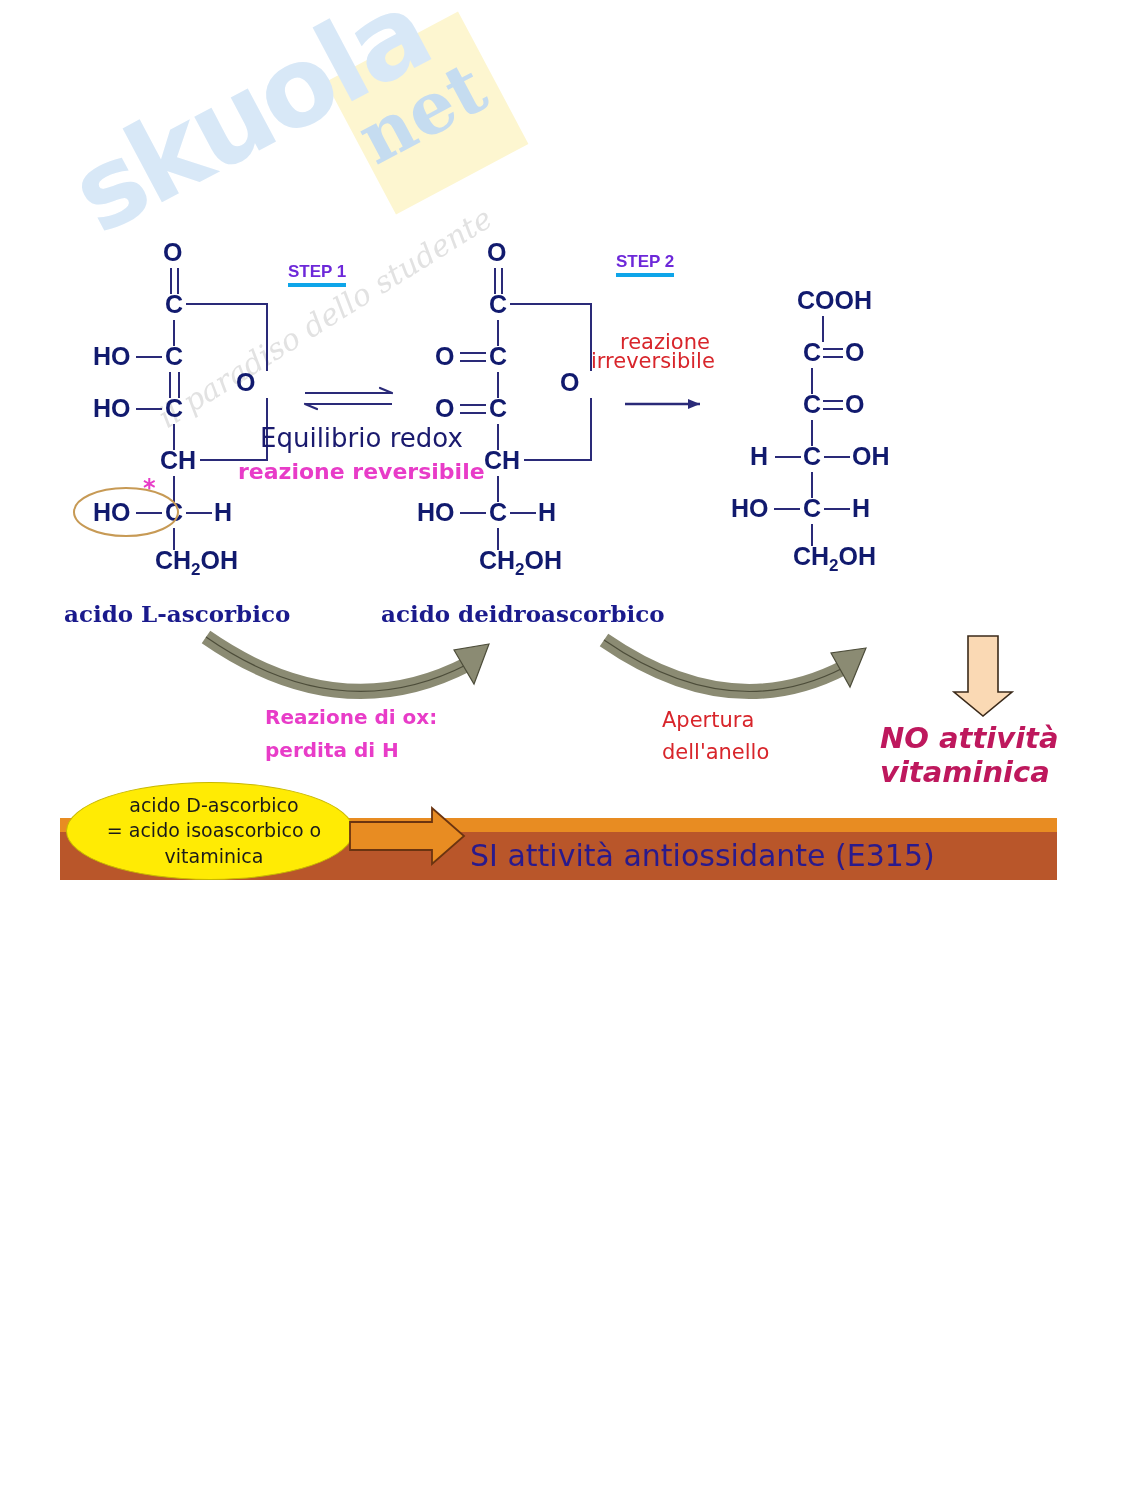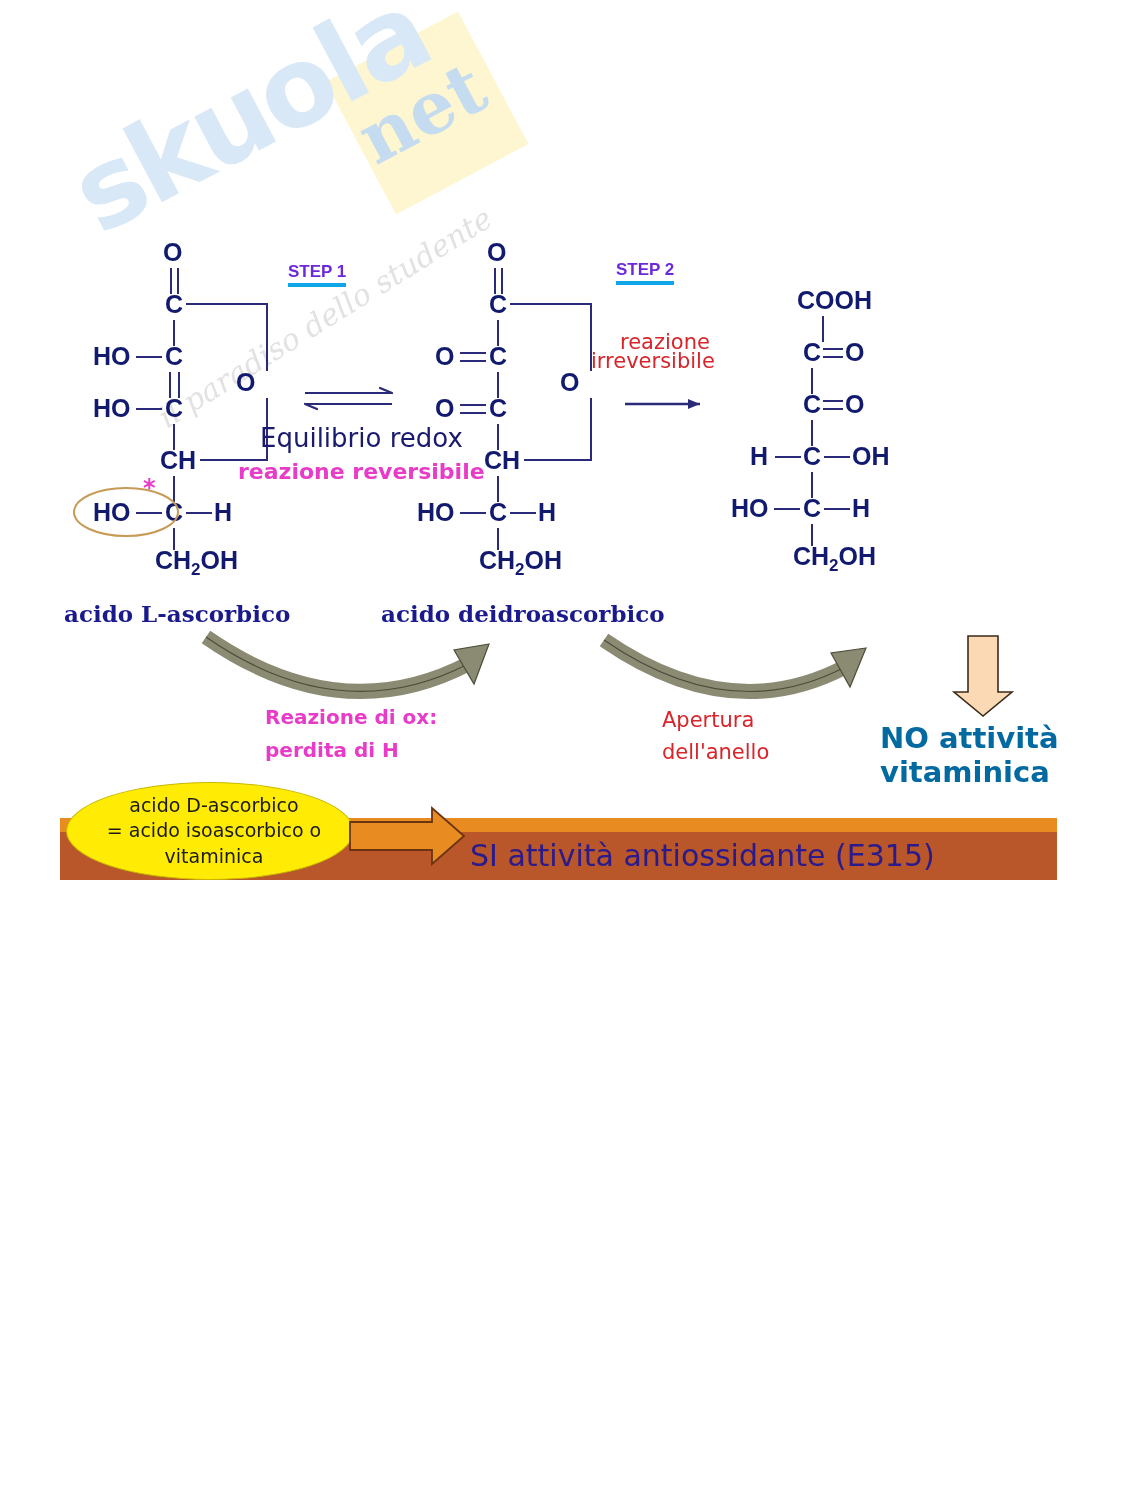--- a/index.html
+++ b/index.html
@@ -92,22 +92,23 @@
   .red{
     font-family:"DejaVu Sans", sans-serif;
     font-size:21px;color:#d8252b;
   }
   .cmpname{
     font-family:"DejaVu Serif", serif;
     font-weight:bold;font-size:23px;color:#1a1a8c;
   }
   .bignavy{
     font-family:"DejaVu Sans", sans-serif;
-    font-weight:bold;font-size:29px;color:#0369a1;
+    font-weight:bold;font-size:29px;color:#be185d;
     line-height:1.15;
+    font-style:italic;
   }
   .bottomtxt{
     font-family:"DejaVu Sans", sans-serif;
     font-size:30px;color:#2a1a8c;
   }
   .ellipse-txt{
     font-family:"DejaVu Sans", sans-serif;
     font-size:19px;color:#1a1a1a;
     text-align:center;line-height:1.32;margin-left:8px;
   }
@@ -131,21 +132,21 @@
 
 <div id="stage">
 
   <div class="wm wm-note"></div>
   <div class="wm wm-blue">skuola</div>
   <div class="wm wm-net">net</div>
   <div class="wm wm-sub">il paradiso dello studente</div>
 
 
   <div class="ab step" style="left:288px;top:262px;">STEP 1</div>
-  <div class="ab step" style="left:616px;top:260px;">STEP 2</div>
+  <div class="ab step" style="left:616px;top:252px;">STEP 2</div>
 
   <div>
 
     <div class="ab atom" style="left:163px;top:240px;">O</div>
 
     <div class="bond vb" style="left:170px;top:268px;height:26px;"></div>
     <div class="bond vb" style="left:177px;top:268px;height:26px;"></div>
 
     <div class="ab atom" style="left:165px;top:292px;">C</div>
     <div class="bond vb" style="left:173px;top:320px;height:26px;"></div>

